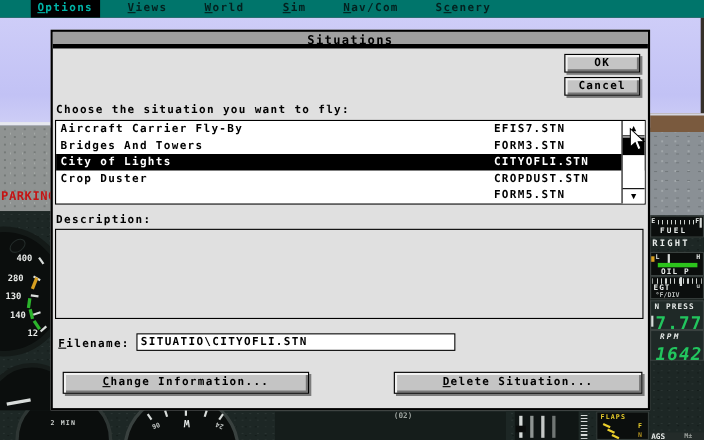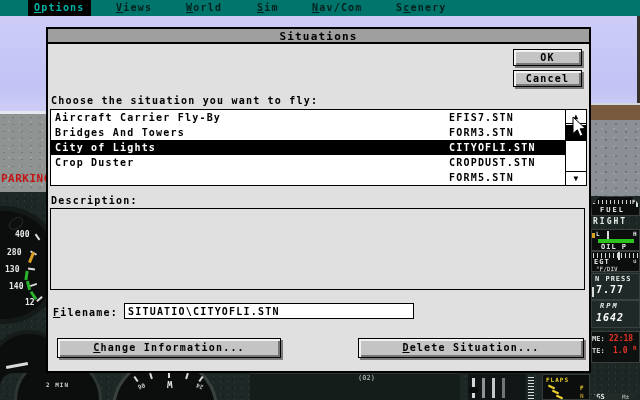--- a/index.html
+++ b/index.html
@@ -26,43 +26,43 @@
     border-top:2px solid #d4d6e0;}
   #ground-right{position:absolute;left:591px;top:120px;width:49px;height:76px;background-color:#8a9095;
     background-image:radial-gradient(#6f7578 1px,transparent 1px),radial-gradient(#a3a9ac 1px,transparent 1px);
     background-size:10px 8px,12px 9px;background-position:0 0,5px 4px;}
   #parking{position:absolute;left:1px;top:172px;width:46px;height:13px;overflow:hidden;
     font-size:11px;font-weight:bold;letter-spacing:.5px;color:#c41414;white-space:nowrap;z-index:2;}
 
   
   .panel{position:absolute;background-color:#1d2725;overflow:hidden;
     background-image:radial-gradient(#2b3533 1px,transparent 1px),radial-gradient(#141c1a 1px,transparent 1px);
-    background-size:7px 6px,9px 8px;background-position:0 0,3px 3px;border-radius:15px;}
+    background-size:7px 6px,9px 8px;background-position:0 0,3px 3px;}
   #panel-left{left:0;top:192px;width:46px;height:208px;z-index:2;}
   #panel-right{left:591px;top:196px;width:49px;height:204px;z-index:4;}
   #panel-bottom{left:0;top:373px;width:640px;height:27px;z-index:2;}
 
   .gauge-circle{position:absolute;border-radius:50%;background:#0b0e0d;}
   .asi-num{position:absolute;font-size:8px;font-weight:bold;color:#e8eae8;}
   .tick{position:absolute;background:#d8dcda;}
   .seg-green{position:absolute;background:#2cb42c;}
   .seg-orange{position:absolute;background:#d8a020;}
 
   
   .rp-box{position:absolute;left:0;width:49px;background:#0b0e0d;border:1px solid #39413f;}
   .rp-label{position:absolute;font-weight:bold;color:#e6eae8;white-space:nowrap;}
   .rp-ticks{position:absolute;background:repeating-linear-gradient(90deg,#cfd4d0 0 1px,transparent 1px 4px);}
-  .digits{position:absolute;font-weight:bold;color:#ffffff;font-size:10px;letter-spacing:1px;white-space:nowrap;}
+  .digits{position:absolute;font-weight:bold;color:#22c55e;font-size:16px;letter-spacing:1px;white-space:nowrap;}
   .red{color:#e63424;}
 
   
   #dialog{position:absolute;left:46px;top:27px;width:545px;height:346px;background:#e0e0e0;
     border:2px solid #000;z-index:10;color:#000;}
   #titlebar{position:absolute;left:0;top:0;width:541px;height:15px;background:#9f9f9f;
-    border-bottom:2px solid #000000;text-align:center;font-size:11px;font-weight:bold;
+    border-bottom:4px solid #000000;text-align:center;font-size:11px;font-weight:bold;
     letter-spacing:1.2px;line-height:15px;}
   .btn{position:absolute;background:#c4c4c4;border:1px solid #000;
     box-shadow:inset 2px 2px 0 #f2f2f2,inset -2px -2px 0 #767676,2px 2px 0 rgba(40,40,40,.55);
     font-size:10px;font-weight:bold;letter-spacing:1.2px;text-align:center;color:#000;cursor:default;}
   #btn-ok{left:465px;top:20px;width:69px;height:17px;line-height:15px;}
   #btn-cancel{left:465px;top:41px;width:69px;height:17px;line-height:15px;}
   .dlg-label{position:absolute;font-size:10px;font-weight:bold;letter-spacing:1.2px;white-space:nowrap;}
   #listbox{position:absolute;left:2px;top:80px;width:537px;height:77px;background:#fff;border:1px solid #000;}
   .lrow{position:relative;height:15px;line-height:15px;font-size:10px;font-weight:bold;
     letter-spacing:1.2px;padding-left:4px;white-space:nowrap;}
@@ -152,27 +152,20 @@
     </div>
     <div class="rp-box" style="top:77px;height:27px;background:#1f2927;">
       <span class="rp-label" style="left:3px;top:1px;font-size:7px;letter-spacing:1px">N PRESS</span>
       <div class="tick" style="left:0;top:13px;width:2px;height:10px"></div>
       <span class="digits" style="left:4px;top:10px">7.77</span>
     </div>
     <div class="rp-box" style="top:104px;height:28px;background:#1f2927;font-style:italic;">
       <span class="rp-label" style="left:8px;top:1px;font-size:7px;letter-spacing:2px">RPM</span>
       <span class="digits" style="left:4px;top:11px">1642</span>
     </div>
-    <div class="rp-box" style="top:135px;height:32px;background:#0d1110;">
-      <span class="rp-label" style="left:0;top:3px;font-size:7px;color:#d8dcda">ME:</span>
-      <span class="rp-label red" style="left:17px;top:2px;font-size:8px">22:18</span>
-      <span class="rp-label" style="left:0;top:15px;font-size:7px;color:#d8dcda">TE:</span>
-      <span class="rp-label red" style="left:21px;top:14px;font-size:8px">1.0</span>
-      <span class="rp-label red" style="left:41px;top:12px;font-size:6px">R</span>
-    </div>
     <div class="rp-box" style="top:160px;height:31px;background:#232b29;border:none;margin-top:37px;">
       <span class="rp-label" style="left:1px;top:0;font-size:7px">AGS</span>
       <span class="rp-label" style="left:31px;top:0;font-size:6px;color:#9aa09c">M±</span>
       <span class="rp-label" style="left:1px;top:8px;font-size:7px">FF</span>
       <span class="rp-label" style="left:25px;top:8px;font-size:7px">R</span>
       <div style="position:absolute;left:3px;top:16px;width:11px;height:11px;border:2px solid #d8dcda;border-radius:50%;">
         <div style="position:absolute;left:3px;top:-2px;width:2px;height:11px;background:#d8dcda;transform:rotate(40deg)"></div>
       </div>
       <span class="rp-label" style="left:28px;top:15px;font-size:7px">L</span>
       <span class="rp-label" style="left:21px;top:22px;font-size:7px">BOTH</span>

